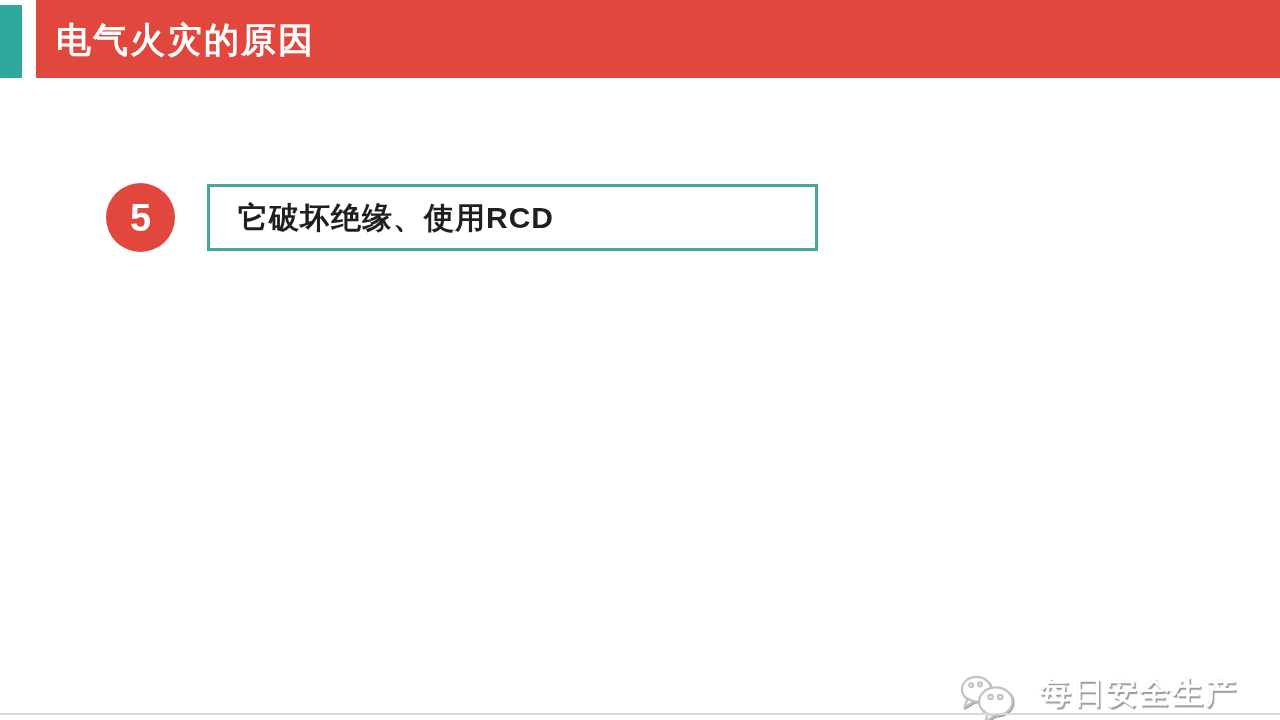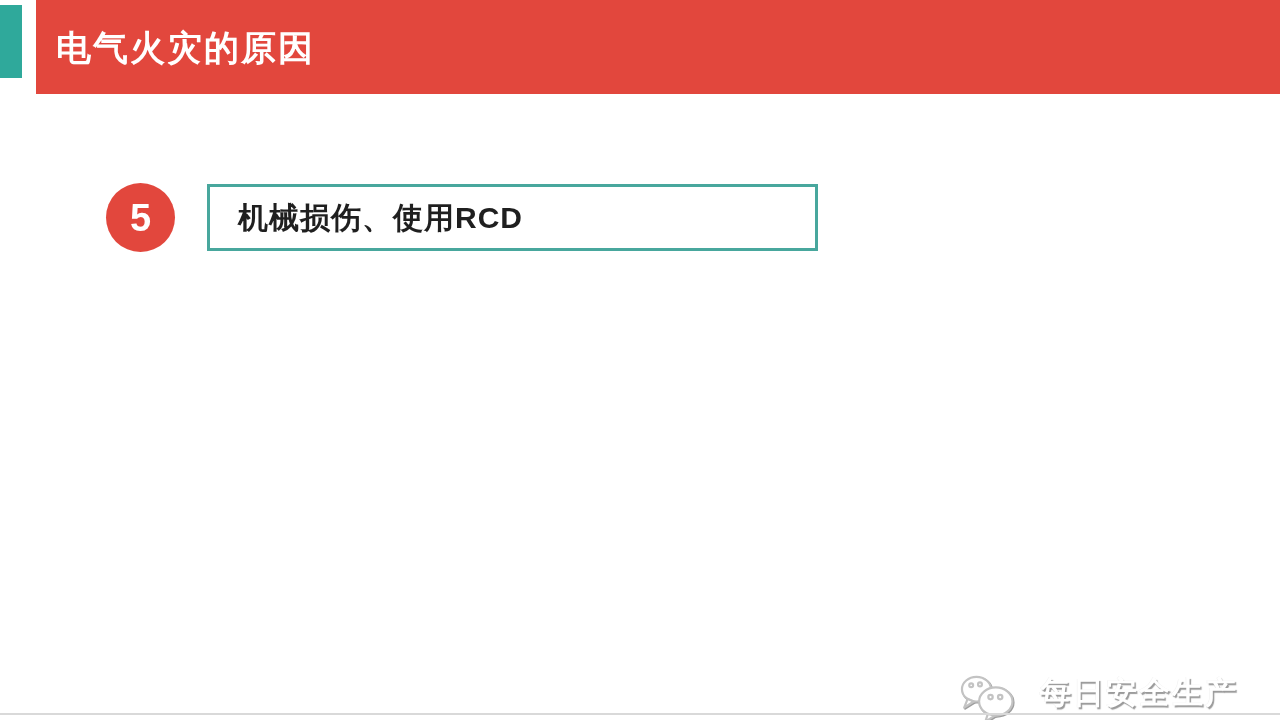--- a/index.html
+++ b/index.html
@@ -18,21 +18,21 @@
   .accent-bar {
     position: absolute;
     left: 0; top: 5;
     top: 5px;
     width: 22px; height: 73px;
     background: #2fa99b;
   }
   .header-bar {
     position: absolute;
     left: 36px; top: 0; right: 0;
-    height: 94px;
+    height: 78px;
     background: #e2473d;
     display: flex;
     align-items: center;
   }
   .header-title {
     color: #ffffff;
     font-size: 35px;
     font-weight: bold;
     letter-spacing: 2px;
     padding-left: 20px;
@@ -123,21 +123,21 @@
 
   <header class="header-bar">
     <h1 class="header-title">电气火灾的原因</h1>
   </header>
 
   <div class="badge">
     <span>5</span>
   </div>
 
   <div class="section-box">
-    <h2 class="section-title">机械损伤、使用RCD</h2>
+    <h2 class="section-title">它破坏绝缘、使用RCD</h2>
   </div>
 
 
   <div class="watermark">
     <span class="wm-icon">
       <svg width="58" height="52" viewBox="0 0 66 58" xmlns="http://www.w3.org/2000/svg">
         <g stroke="#c3c3c3" stroke-width="2.5" fill="#ffffff" stroke-linejoin="round">
           <ellipse cx="21" cy="19" rx="16.5" ry="14"></ellipse>
           <path d="M11 30 L7 40 L18 33 Z"></path>
           <circle cx="15" cy="14.5" r="2.2"></circle>

